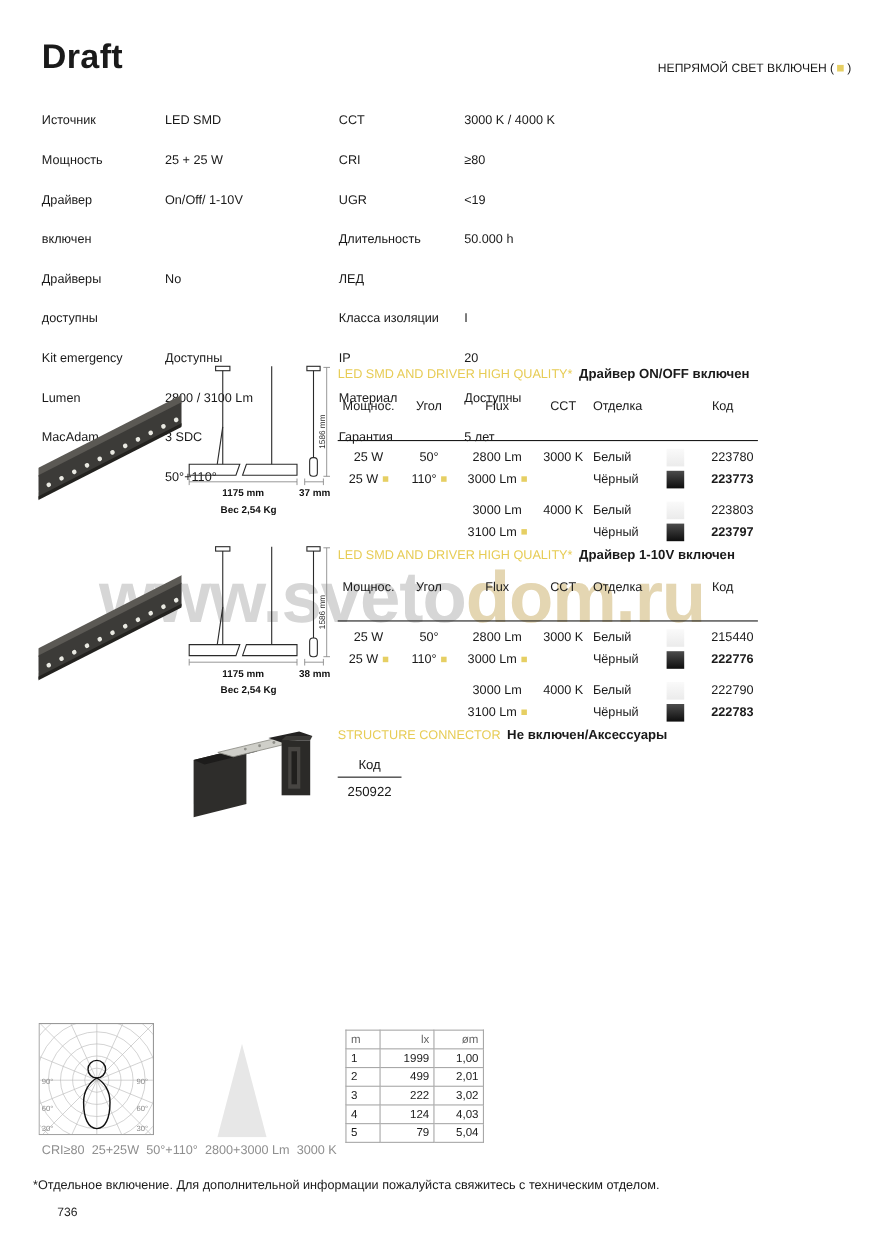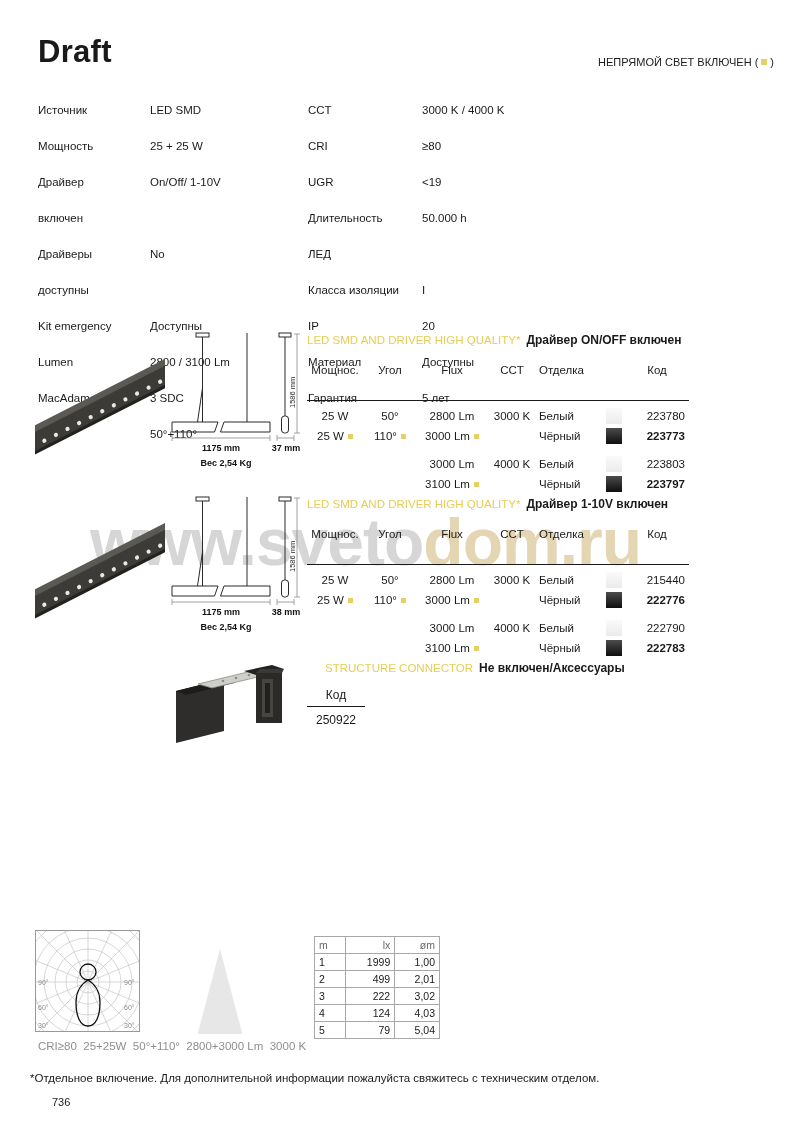--- a/index.html
+++ b/index.html
@@ -399,21 +399,21 @@
           <circle cx="55" cy="26" r="1.3" fill="#8e8e88"></circle>
             <circle cx="68" cy="23" r="1.3" fill="#8e8e88"></circle>
           <circle cx="81" cy="20" r="1.3" fill="#8e8e88"></circle>
           <polygon points="76,16 104,10 116,14 88,20" fill="#242322"></polygon>
           <rect x="88" y="18" width="26" height="50" fill="#2b2a28"></rect>
           <rect x="94" y="24" width="11" height="38" fill="#474542"></rect>
           <rect x="97" y="28" width="5" height="30" fill="#21201e"></rect>
           <polygon points="88,18 114,18 116,14 92,14" fill="#3a3936"></polygon>
         </svg>
       </div>
-      <div class="sec-head" style="top:6px;margin-left:18px;">
+      <div class="sec-head" style="top:6px;">
         <span class="en">STRUCTURE CONNECTOR</span><span class="ru">Не включен/Аксессуары</span>
       </div>
       <div class="kodblock">
         <div class="kline">Код</div>
         <div>250922</div>
       </div>
     </div>
 
     <div class="photometry">
       <div class="polarbox">

